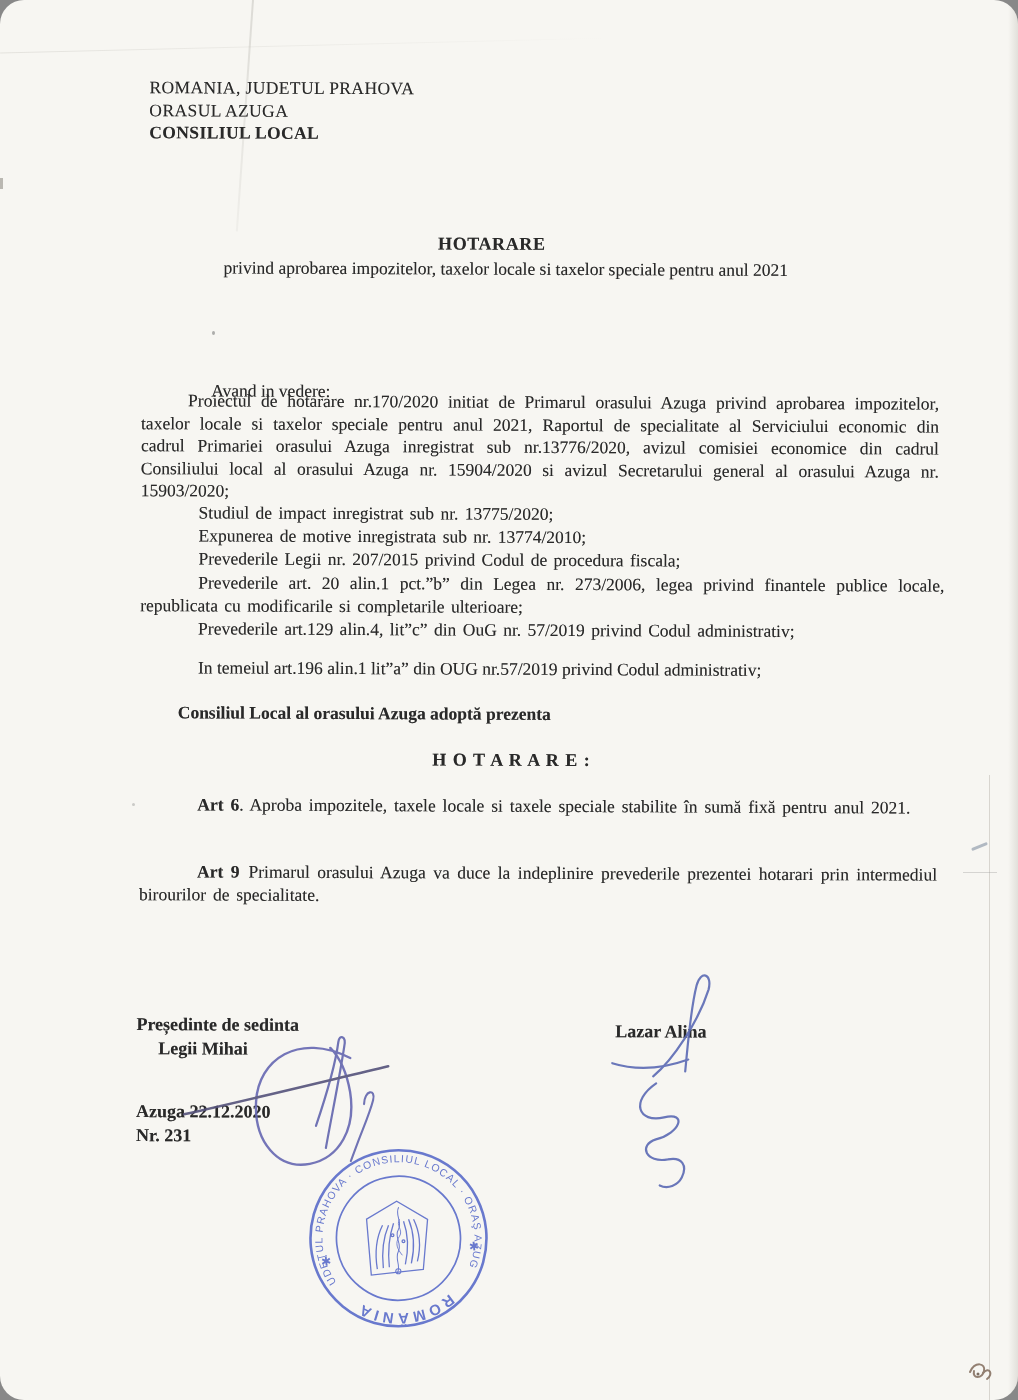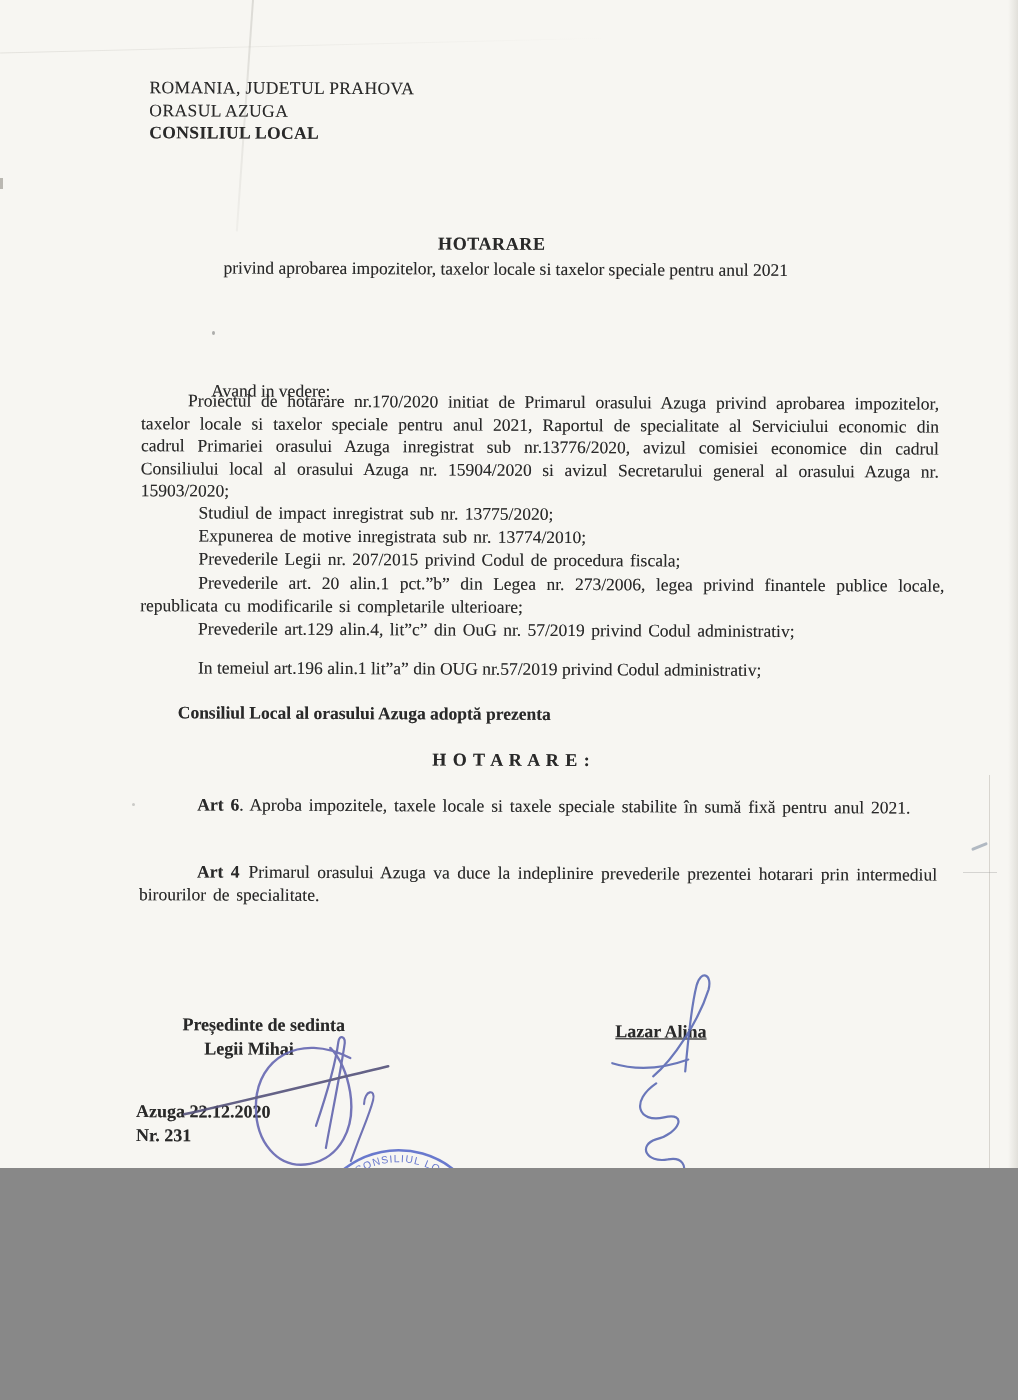--- a/index.html
+++ b/index.html
@@ -1,23 +1,24 @@
 <!DOCTYPE html>
 <html><head>
 <meta charset="utf-8">
 <style>
   html,body { margin:0; padding:0; background:#888; }
   #page {
-    position:relative; width:1018px; height:1168px; overflow:hidden;
+    position:relative; width:1018px; height:1400px; overflow:hidden;
     background:
       linear-gradient(180deg, #edecе8 0px, #f0efeb 18px, #f7f6f2 70px, #f7f6f2 100%),
       #f7f6f2;
     background-color:#f7f6f2;
     font-family:"Liberation Serif", serif;
     color:#292929;
+    border-radius:24px;
   }
   .tilt { position:absolute; inset:0; transform:rotate(0.25deg); transform-origin:340px 660px; }
   .abs { position:absolute; margin:0; }
   .b { font-weight:bold; }
   p { margin:0; }
   .body-txt { font-size:17.5px; line-height:22.6px; text-shadow:0 0 0.5px rgba(45,45,45,.45); }
   .just { text-align:justify; }
   .hdr { font-size:17.5px; line-height:22.5px; letter-spacing:.4px; text-shadow:0 0 .5px rgba(45,45,45,.4); }
   .items p { line-height:23.2px; text-indent:58px; }
   .sig { font-size:18px; line-height:23.5px; font-weight:bold; text-shadow:0 0 .5px rgba(40,40,40,.4); }
@@ -54,29 +55,29 @@
     </div>
 
     <p class="abs body-txt" style="left:140px; top:657px; width:798px; text-indent:58px;">In temeiul art.196 alin.1 lit”a” din OUG nr.57/2019 privind Codul administrativ;</p>
 
     <p class="abs body-txt b" style="left:178px; top:702px;">Consiliul Local al orasului Azuga adoptă prezenta</p>
 
     <p class="abs b" style="left:140px; top:749px; width:744px; text-align:center; font-size:18px; letter-spacing:1px; text-shadow:0 0 .5px rgba(40,40,40,.5);">H O T A R A R E :</p>
 
     <p class="abs body-txt just" style="left:140px; top:794px; width:800px; text-indent:58px; word-spacing:2.5px;"><span class="b">Art 6</span><span>.  Aproba  impozitele, taxele locale  si taxele speciale stabilite în sumă fixă pentru anul 2021.</span></p>
 
-    <p class="abs body-txt just" style="left:140px; top:861px; width:798px; text-indent:58px; word-spacing:2.5px;"><span class="b">Art 4</span><span style="margin-left:9px;margin-top:8px;">Primarul orasului Azuga va duce la indeplinire prevederile prezentei hotarari prin intermediul birourilor de specialitate.</span></p>
+    <p class="abs body-txt just" style="left:140px; top:861px; width:798px; text-indent:58px; word-spacing:2.5px;"><span class="b">Art 9</span><span style="margin-left:9px;margin-top:8px;">Primarul orasului Azuga va duce la indeplinire prevederile prezentei hotarari prin intermediul birourilor de specialitate.</span></p>
 
-    <div class="abs sig" style="left:138px; top:1014px;margin-left:46px;">
+    <div class="abs sig" style="left:138px; top:1014px;">
       <p>Președinte de sedinta</p>
       <p style="padding-left:22px;">Legii Mihai</p>
     </div>
 
     <div class="abs sig" style="left:588px; top:1019px;">
-      <p style="padding-left:29px;text-decoration:underline;">Lazar Alina</p>
+      <p style="padding-left:29px;">Lazar Alina</p>
     </div>
 
     <div class="abs sig" style="left:138px; top:1100px; line-height:24px;">
       <p>Azuga 22.12.2020</p>
       <p>Nr. 231</p>
     </div>
 
     <svg style="left:180px; top:1030px;" width="220" height="160" viewBox="0 0 220 160">
       <g fill="none" stroke-linecap="round" opacity="0.9">
         <path d="M 172,28 C 120,2 80,30 78,72 C 76,112 100,140 132,134 C 162,128 178,98 172,62 C 168,40 160,26 152,18" stroke="#6668b2" stroke-width="2.4"></path>

